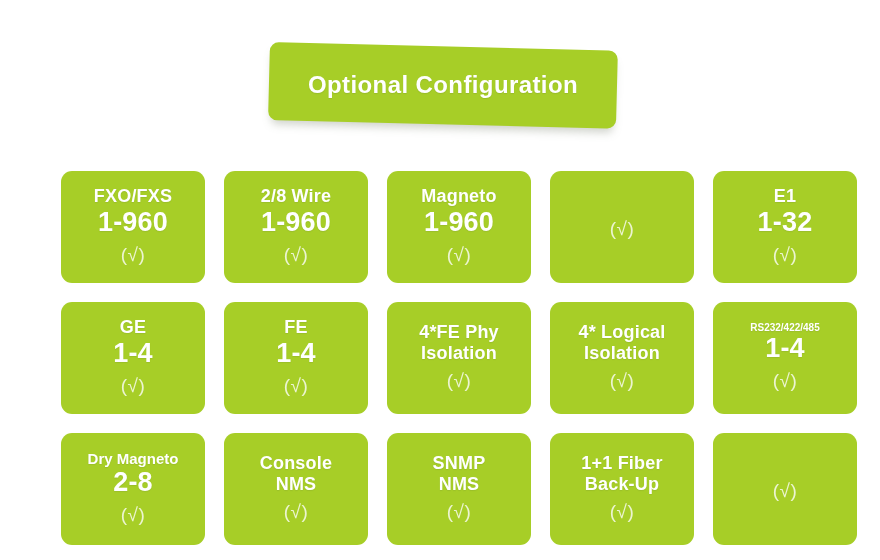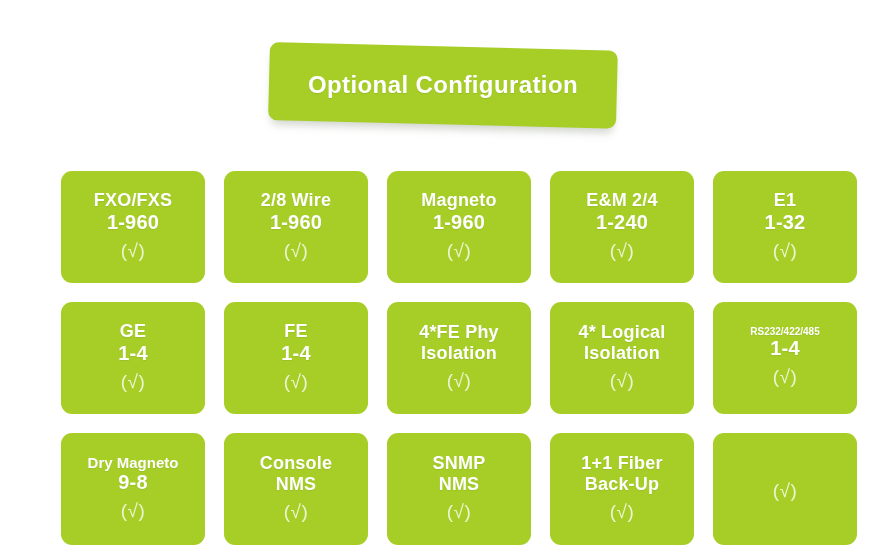--- a/index.html
+++ b/index.html
@@ -83,21 +83,21 @@
 
   .card-lines {
     display: flex;
     flex-direction: column;
     align-items: center;
     justify-content: center;
     line-height: 1.16;
   }
 
   .card-line {
-    font-size: 20px;
+    font-size: 27px;
     font-weight: bold;
     white-space: nowrap;
     letter-spacing: 0.2px;
     text-shadow: 0 1px 1px rgba(90,110,60,0.15);
   }
   
   .card-line.sz-sm   { font-size: 18px; }
   .card-line.sz-xs   { font-size: 15px; letter-spacing: 0px; }
   .card-line.sz-tiny { font-size: 10px; letter-spacing: 0px; }
   .card-line.light   { font-weight: bold; }
@@ -139,24 +139,20 @@
         <div class="card-check">(√)</div>
       </div>
       <div class="card">
         <div class="card-lines">
           <div class="card-line sz-sm">Magneto</div>
           <div class="card-line">1-960</div>
         </div>
         <div class="card-check">(√)</div>
       </div>
       <div class="card">
-        <div class="card-lines">
-          <div class="card-line sz-sm">E&amp;M 2/4</div>
-          <div class="card-line">1-240</div>
-        </div>
         <div class="card-check">(√)</div>
       </div>
       <div class="card">
         <div class="card-lines">
           <div class="card-line sz-sm light">E1</div>
           <div class="card-line light">1-32</div>
         </div>
         <div class="card-check">(√)</div>
       </div>
       <div class="card">
@@ -190,21 +186,21 @@
       <div class="card">
         <div class="card-lines">
           <div class="card-line sz-tiny">RS232/422/485</div>
           <div class="card-line">1-4</div>
         </div>
         <div class="card-check">(√)</div>
       </div>
       <div class="card">
         <div class="card-lines">
           <div class="card-line sz-xs">Dry Magneto</div>
-          <div class="card-line">9-8</div>
+          <div class="card-line">2-8</div>
         </div>
         <div class="card-check">(√)</div>
       </div>
       <div class="card">
         <div class="card-lines">
           <div class="card-line sz-sm">Console</div>
           <div class="card-line sz-sm">NMS</div>
         </div>
         <div class="card-check">(√)</div>
       </div>

